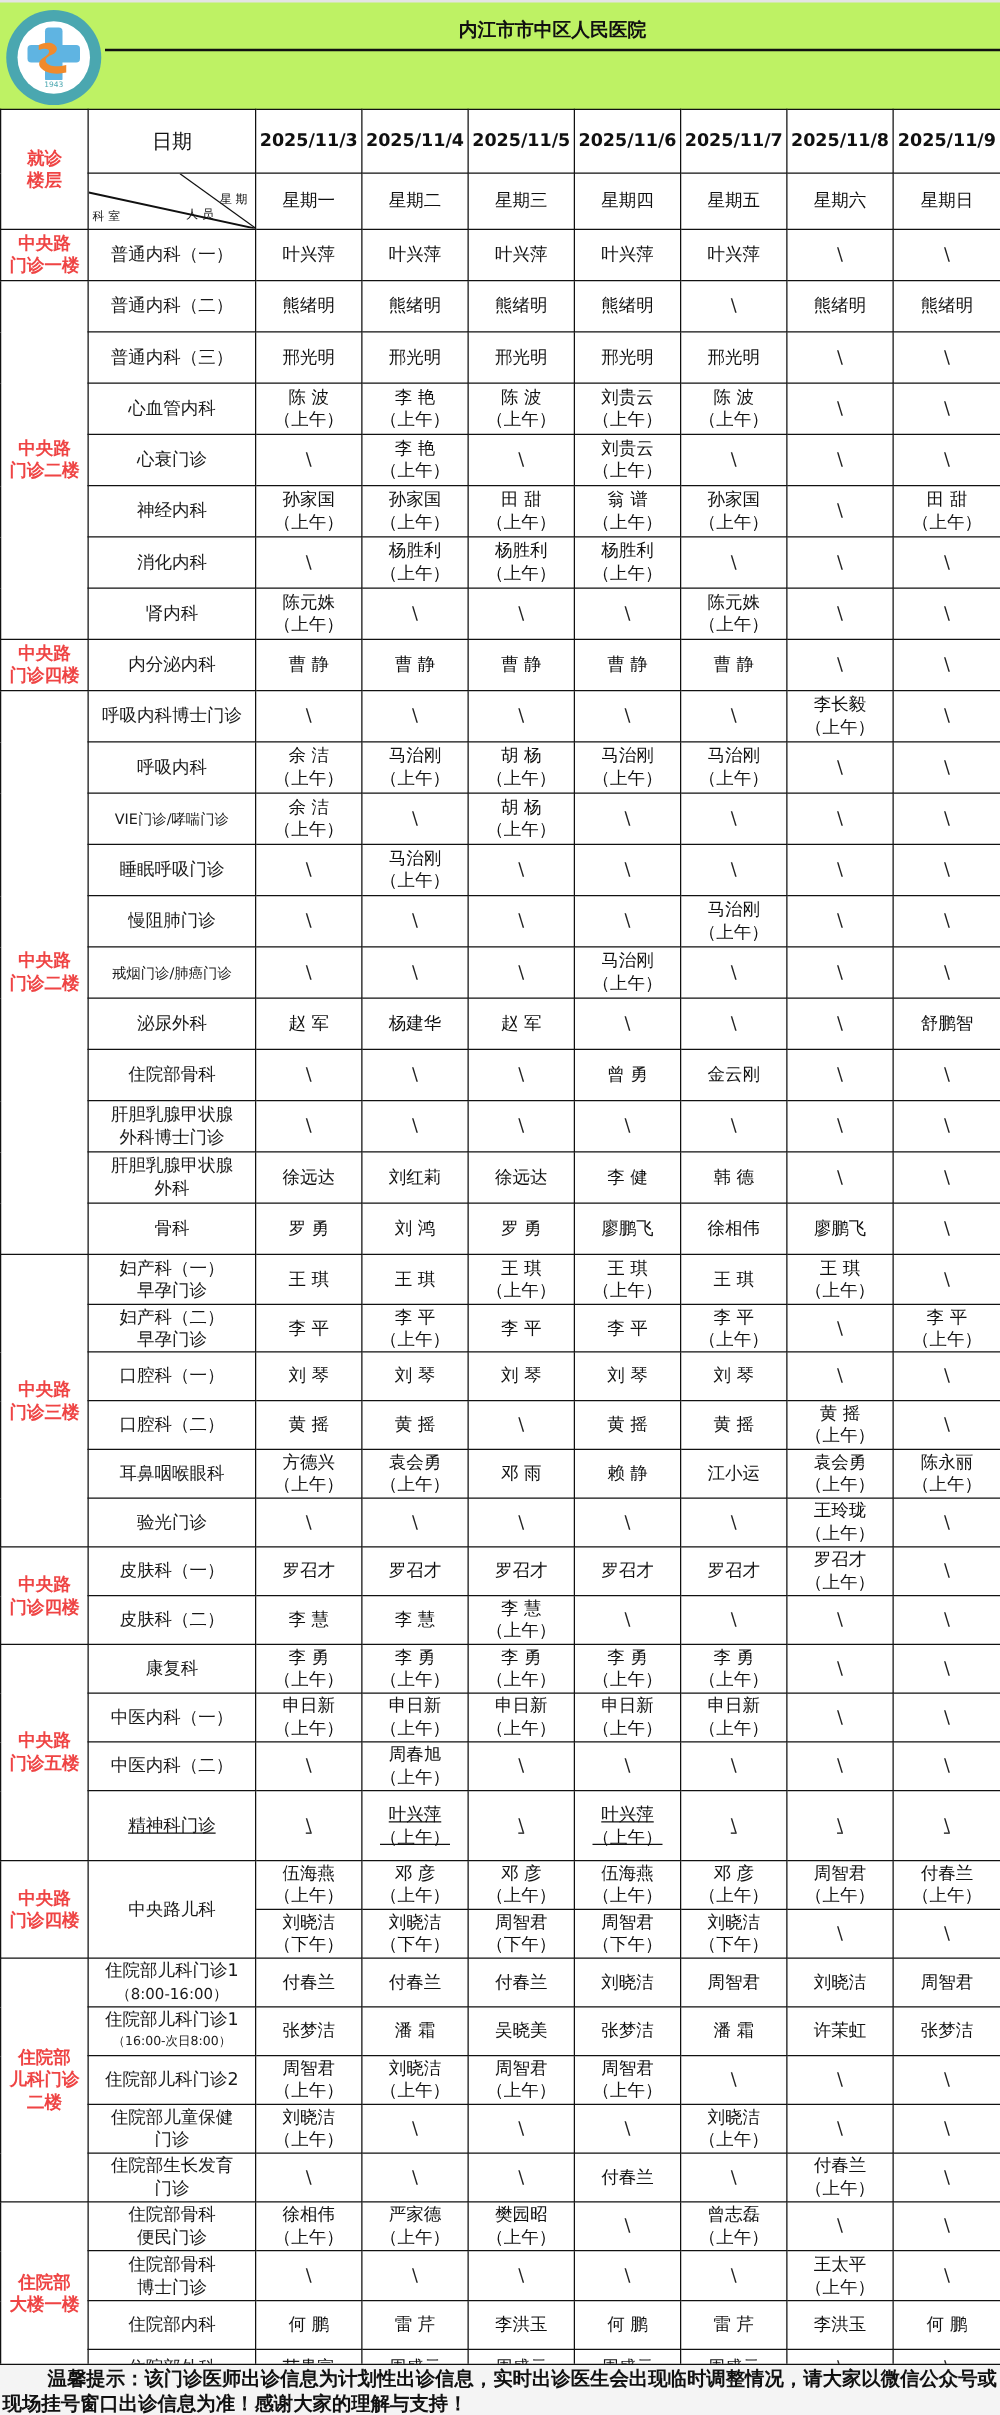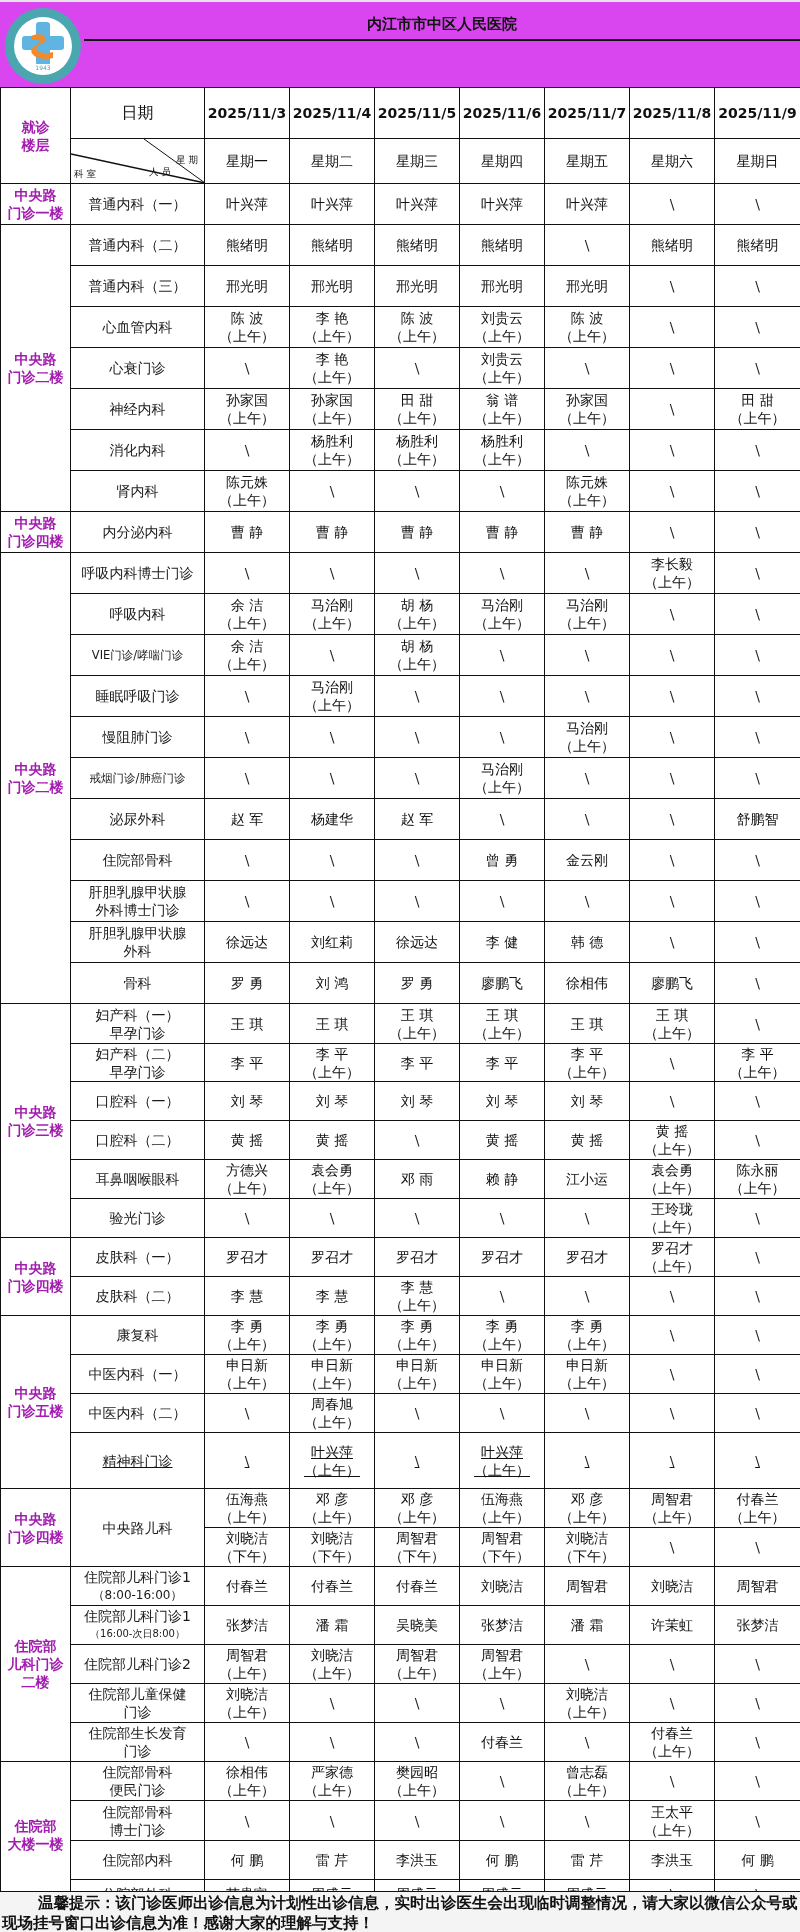--- a/index.html
+++ b/index.html
@@ -1,28 +1,28 @@
 <!DOCTYPE html>
 <html><head>
 <meta charset="utf-8">
 <style>
   html, body { margin: 0; padding: 0; background: #ffffff; }
   body { width: 800px; height: 1932px; position: relative; overflow: hidden;
          font-family: "DejaVu Sans", "Liberation Sans", sans-serif; color: #111; }
-  .topbar { position: absolute; left: 0; top: 0; width: 800px; height: 88px; background: #d946ef; border-top: 2px solid #e4e4e4; box-sizing: border-box; }
+  .topbar { position: absolute; left: 0; top: 0; width: 800px; height: 88px; background: #bef264; border-top: 2px solid #e4e4e4; box-sizing: border-box; }
   .logo { position: absolute; left: 3px; top: 4px; width: 80px; height: 80px; }
   .hosp-name { position: absolute; left: 84px; top: 6px; width: 716px; height: 32px; line-height: 32px;
                text-align: center; font-size: 15px; font-weight: bold; }
   .title-rule { position: absolute; left: 84px; top: 37px; width: 716px; height: 2px; background: #111; }
   .page-title { position: absolute; left: 84px; top: 40px; width: 716px; height: 46px; line-height: 46px;
                 text-align: center; font-size: 26px; font-family: "DejaVu Serif", "Liberation Serif", serif; letter-spacing: 1px; }
   table.sched { position: absolute; left: 0; top: 87px; border-collapse: collapse; table-layout: fixed; width: 800px; }
   table.sched td { border: 1.5px solid #111; text-align: center; vertical-align: middle; padding: 0;
                    font-size: 14px; line-height: 18px; overflow: hidden; }
-  .floor { color: #a21caf; font-weight: bold; font-size: 15px; line-height: 19px; }
+  .floor { color: #ef4444; font-weight: bold; font-size: 15px; line-height: 19px; }
   .dept { font-size: 14px; font-weight: 500; color: #1a1a1a; }
   .dept.small { font-size: 11.5px; }
   .dept .sub { font-size: 12px; }
   .dept .tiny { font-size: 10px; }
   .date { font-weight: bold; font-size: 12.5px; }
   .wk { font-size: 14.5px; }
   .cell { font-size: 14.5px; line-height: 18px; }
   .slash { font-size: 14px; color: #222; }
   .diag { position: relative; height: 44px; }
   .diag svg { position: absolute; left: 0; top: 0; }

